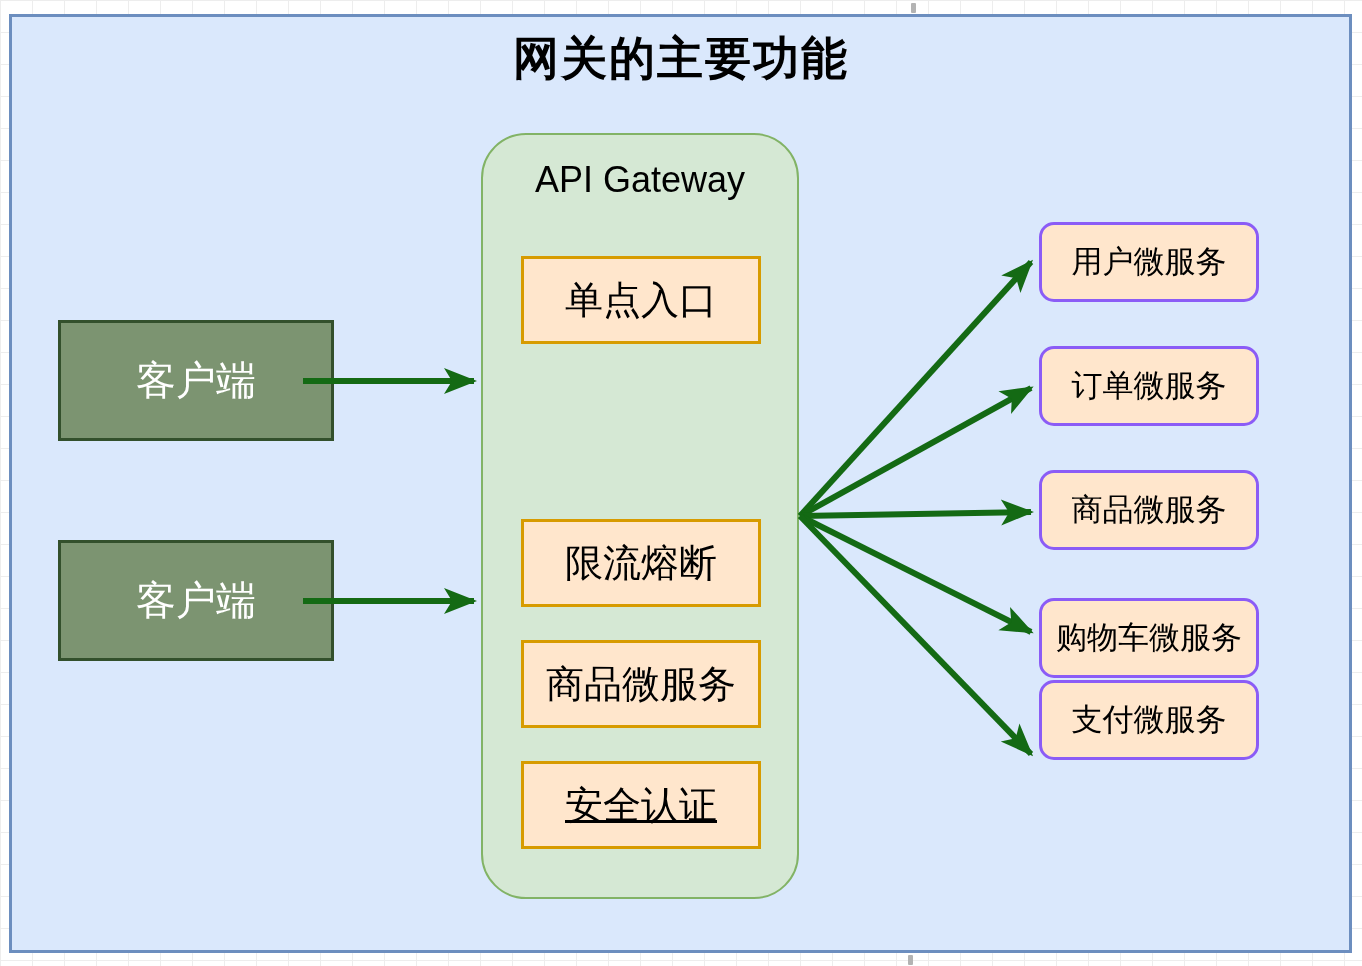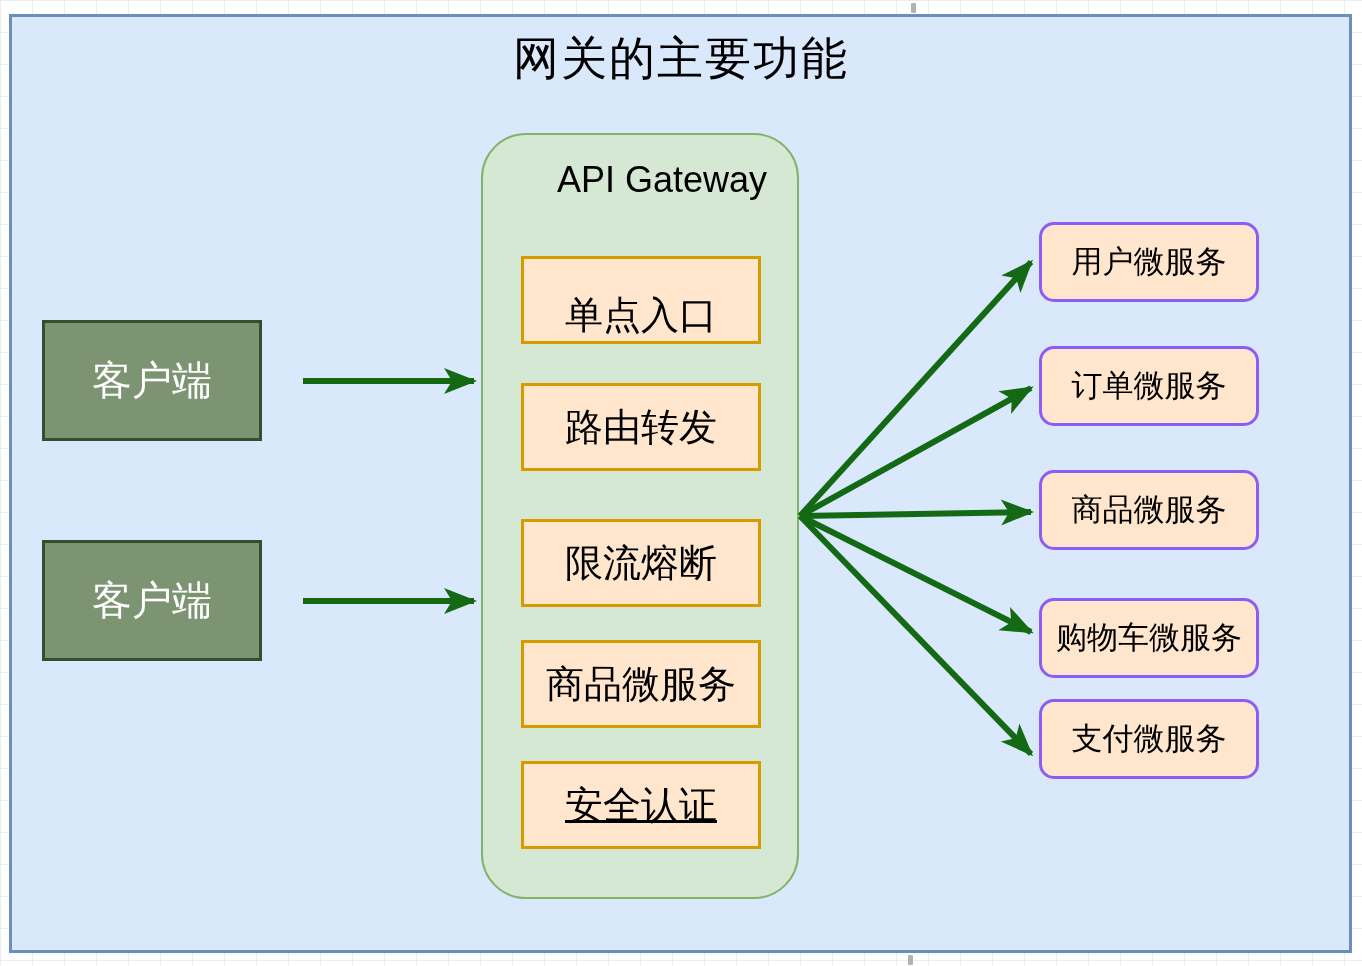--- a/index.html
+++ b/index.html
@@ -25,71 +25,71 @@
   .canvas {
     position: absolute; left: 9px; top: 14px;
     width: 1343px; height: 939px;
     background: #dae8fc;
     border: 3px solid #6c8ebf;
   }
 
   .diagram-title {
     position: absolute; left: 0; top: 28px; width: 100%;
     text-align: center;
-    font-size: 46px; font-weight: normal; color: #000000;
+    font-size: 46px; font-weight: bold; color: #000000;
     letter-spacing: 2px;
   }
 
   .node { position: absolute; display: flex; align-items: center; justify-content: center; }
 
   .client-box {
-    left: 42px; width: 220px; height: 121px;
+    left: 58px; width: 276px; height: 121px;
     background: #7c9471;
     border: 3px solid #33502c;
     color: #ffffff; font-size: 40px;
   }
   .client-box.c1 { top: 320px; }
   .client-box.c2 { top: 540px; }
 
   .gateway {
     position: absolute; left: 481px; top: 133px;
     width: 318px; height: 766px;
     background: #d5e8d4;
     border: 2px solid #82b366;
     border-radius: 45px;
   }
   .gateway-title {
     position: absolute; left: 0; top: 24px; width: 100%;
     text-align: center;
-    font-size: 36px; color: #000000; margin-left: 22px;
+    font-size: 36px; color: #000000;
   }
   .fn-box {
     left: 38px; width: 240px; height: 88px;
     background: #ffe6cc;
     border: 3px solid #d79b00;
     color: #000000; font-size: 38px;
   }
-  .fn-box.f0 { top: 121px; align-items: flex-end; }
+  .fn-box.f0 { top: 121px; }
   .fn-box.f1 { top: 248px; }
   .fn-box.f2 { top: 384px; }
   .fn-box.f3 { top: 505px; }
   .fn-box.f4 { top: 626px; text-decoration: underline; }
 
   .ms-box {
     left: 1039px; width: 220px; height: 80px;
     background: #ffe6cc;
     border: 3px solid #8b5cf6;
     border-radius: 15px;
     color: #000000; font-size: 31px;
   }
   .ms-box.m0 { top: 222px; }
   .ms-box.m1 { top: 346px; }
   .ms-box.m2 { top: 470px; }
   .ms-box.m3 { top: 598px; }
-  .ms-box.m4 { top: 699px; }
+  .ms-box.m4 { top: 680px; }
 
   svg.arrows {
     position: absolute; left: 0; top: 0;
     width: 1362px; height: 966px;
     pointer-events: none;
   }
 </style>
 </head>
 <body>
 
@@ -106,23 +106,20 @@
     <span>客户端</span>
   </div>
   <div class="node client-box c2">
     <span>客户端</span>
   </div>
 
   <div class="gateway">
     <div class="gateway-title">API Gateway</div>
     <div class="node fn-box f0">
       <span>单点入口</span>
-    </div>
-    <div class="node fn-box f1">
-      <span>路由转发</span>
     </div>
     <div class="node fn-box f2">
       <span>限流熔断</span>
     </div>
     <div class="node fn-box f3">
       <span>商品微服务</span>
     </div>
     <div class="node fn-box f4">
       <span>安全认证</span>
     </div>

